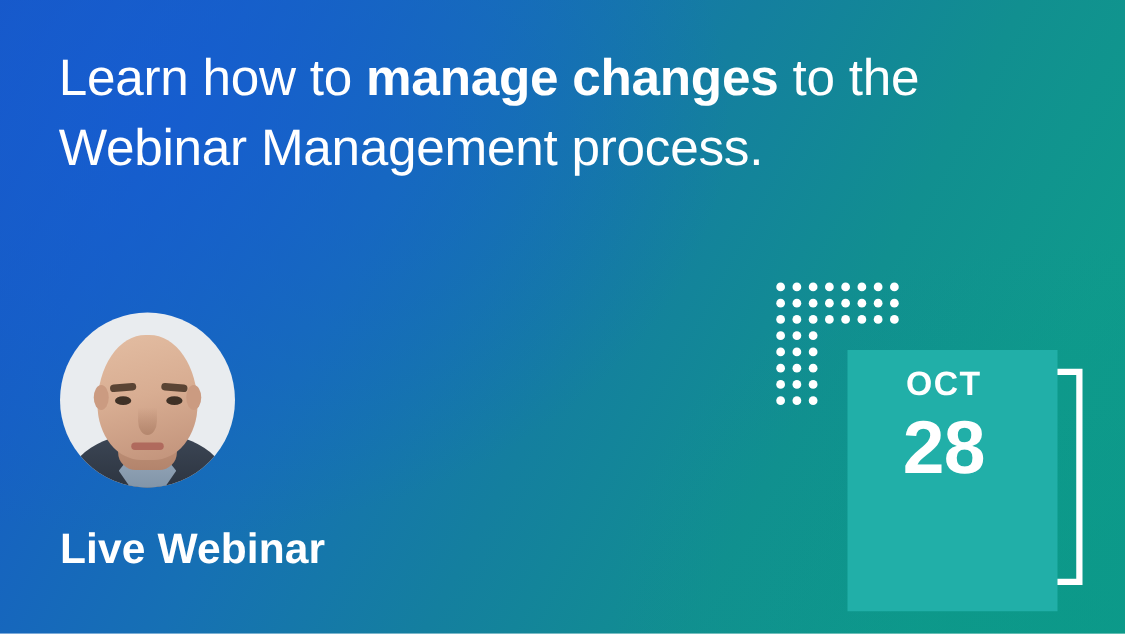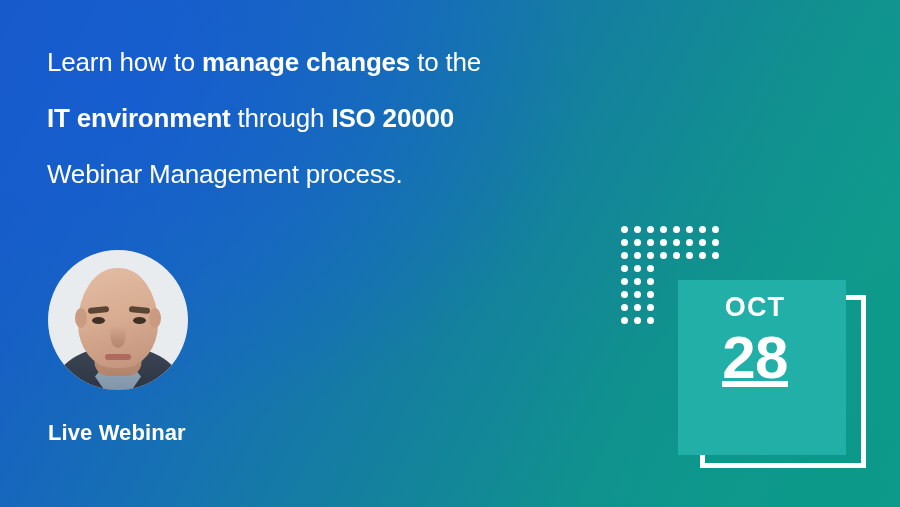--- a/index.html
+++ b/index.html
@@ -33,21 +33,21 @@
     pointer-events: none;
   }
 
   
   .headline {
     position: absolute;
     left: 47px;
     top: 34px;
     width: 800px;
     color: #ffffff;
-    font-size: 26px;
+    font-size: 41px;
     line-height: 56px;
     letter-spacing: -0.2px;
     white-space: nowrap;
   }
   .headline .line { display: block; }
   .headline b { font-weight: 700; }
 
   
   .avatar {
     position: absolute;
@@ -154,21 +154,21 @@
     border-radius: 4px;
     background: #b06a5d;
   }
 
   
   .live-webinar {
     position: absolute;
     left: 48px;
     top: 420px;
     color: #ffffff;
-    font-size: 22px;
+    font-size: 34px;
     font-weight: 700;
     letter-spacing: 0.1px;
   }
 
   
   .dot-grid {
     position: absolute;
     left: 621px;
     top: 226px;
     width: 110px;
@@ -190,64 +190,60 @@
     width: 166px;
     height: 173px;
     border: 5px solid #ffffff;
     box-sizing: border-box;
   }
   .date-card {
     position: absolute;
     left: 678px;
     top: 280px;
     width: 168px;
-    height: 175px;
+    height: 209px;
     background: #21afa8;
     color: #ffffff;
     text-align: center;
   }
   .date-card .month {
     position: absolute;
     left: 0; right: 14px;
     top: 12px;
     font-size: 27px;
     font-weight: 700;
     letter-spacing: 1.2px;
   }
   .date-card .day {
     position: absolute;
     left: 0; right: 14px;
     top: 47px;
     font-size: 60px;
     font-weight: 700;
     letter-spacing: -0.5px;
     line-height: 62px;
-    text-decoration: underline;
   }
   .date-card .year {
     position: absolute;
     left: 0; right: 14px;
     bottom: 14px;
     font-size: 30px;
     font-weight: 400;
     letter-spacing: 0.2px;
   }
 </style>
 </head>
 <body>
 
 <div id="banner">
   <div class="bg-tint"></div>
 
   <div class="headline">
     <span class="line">
       <span>Learn how to </span><b>manage changes</b><span> to the</span>
-    </span>
-    <span class="line">
-      <b>IT environment</b><span> through </span><b>ISO 20000</b>
     </span>
     <span class="line">
       <span>Webinar Management process.</span>
     </span>
   </div>
 
   <div class="avatar">
     <div class="portrait">
       <div class="shoulders"></div>
       <div class="collar"></div>

